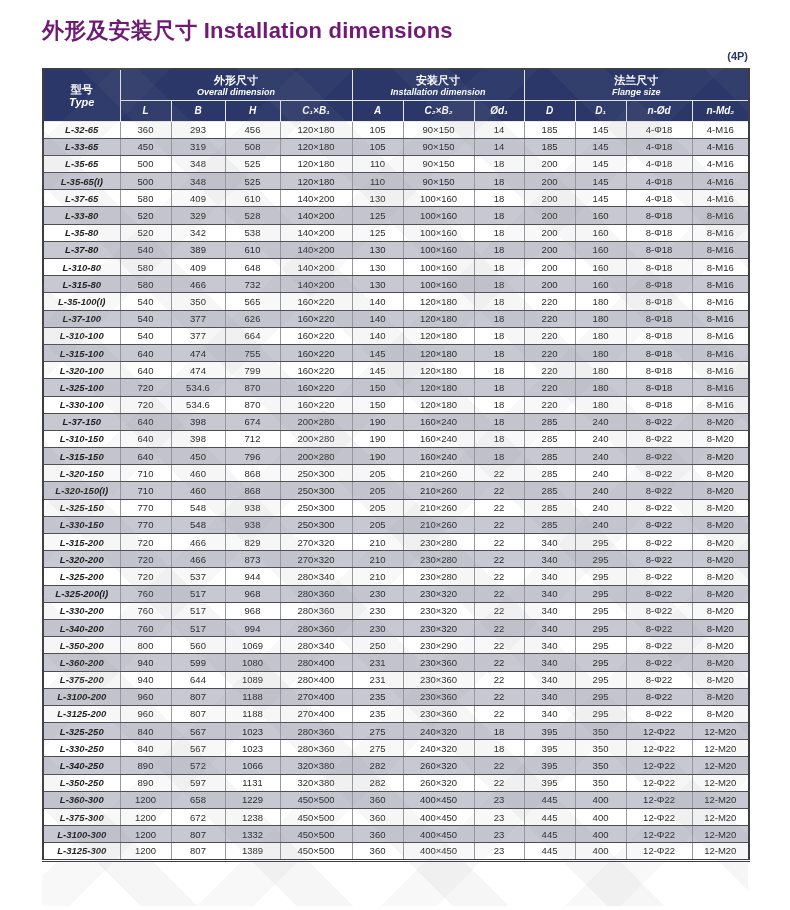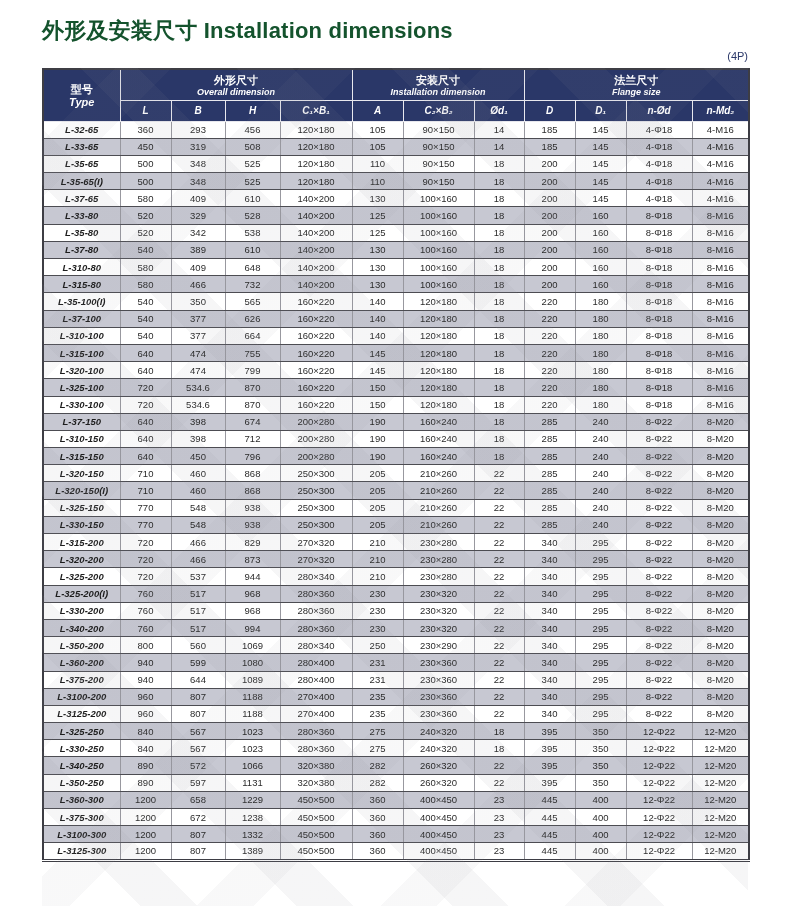--- a/index.html
+++ b/index.html
@@ -3,26 +3,26 @@
 <meta charset="utf-8">
 <style>
   * { margin:0; padding:0; box-sizing:border-box; }
   html,body { background:#ffffff; }
   .page {
     position:relative; width:790px; height:910px; background:#ffffff;
     font-family:"Liberation Sans", sans-serif; overflow:hidden;
   }
   .page-title {
     position:absolute; left:42px; top:16px;
-    font-size:22px; font-weight:bold; color:#14532d; letter-spacing:0.2px;
+    font-size:22px; font-weight:bold; color:#701a75; letter-spacing:0.2px;
     white-space:nowrap;
   }
   .page-marker {
     position:absolute; right:42px; top:50px;
-    font-size:11px; color:#2a3768; font-weight:normal;
+    font-size:11px; color:#2a3768; font-weight:bold;
   }
   table.dim {
     position:absolute; left:42px; top:68px; width:706px;
     border-collapse:collapse; table-layout:fixed;
     border:2px solid #3d3d44; border-bottom:3px double #3d3d44;
   }
   thead th {
     background:#2a3768; color:#ffffff; font-weight:bold; font-style:italic;
     border:1px solid #e8e8ee; vertical-align:middle; text-align:center;
     padding:0;

